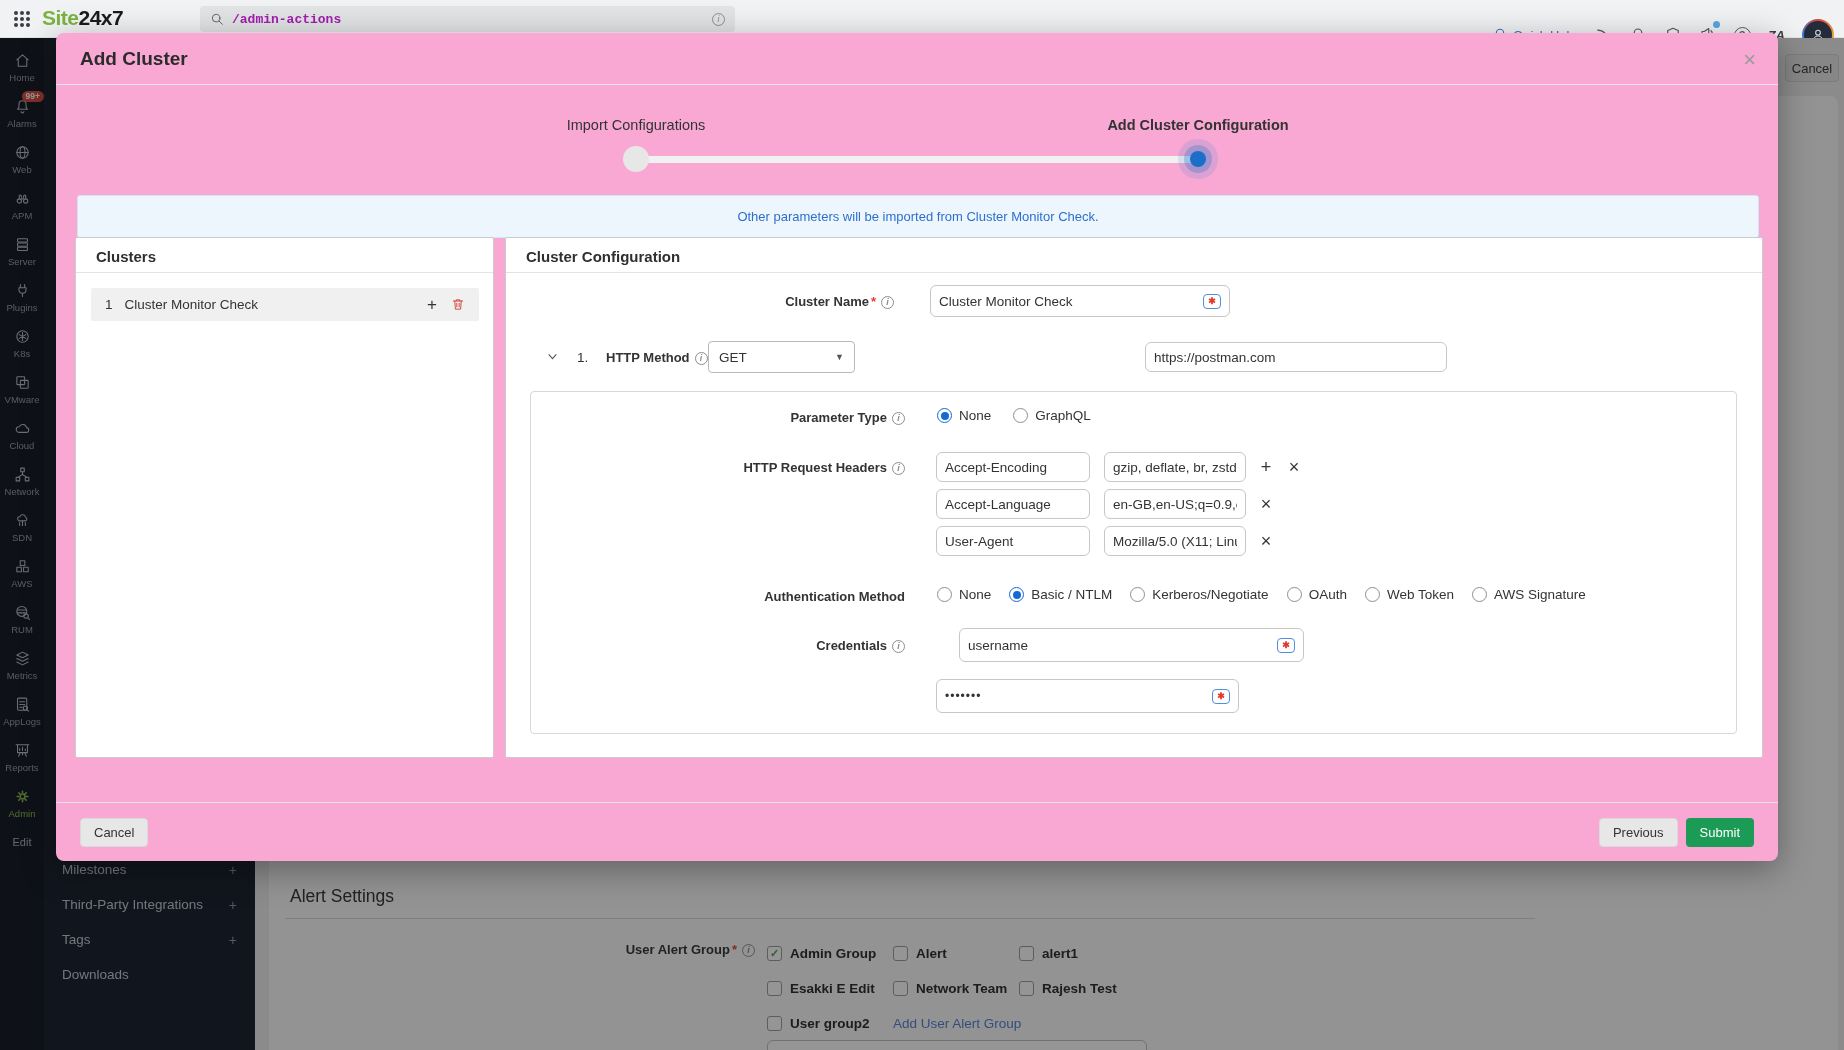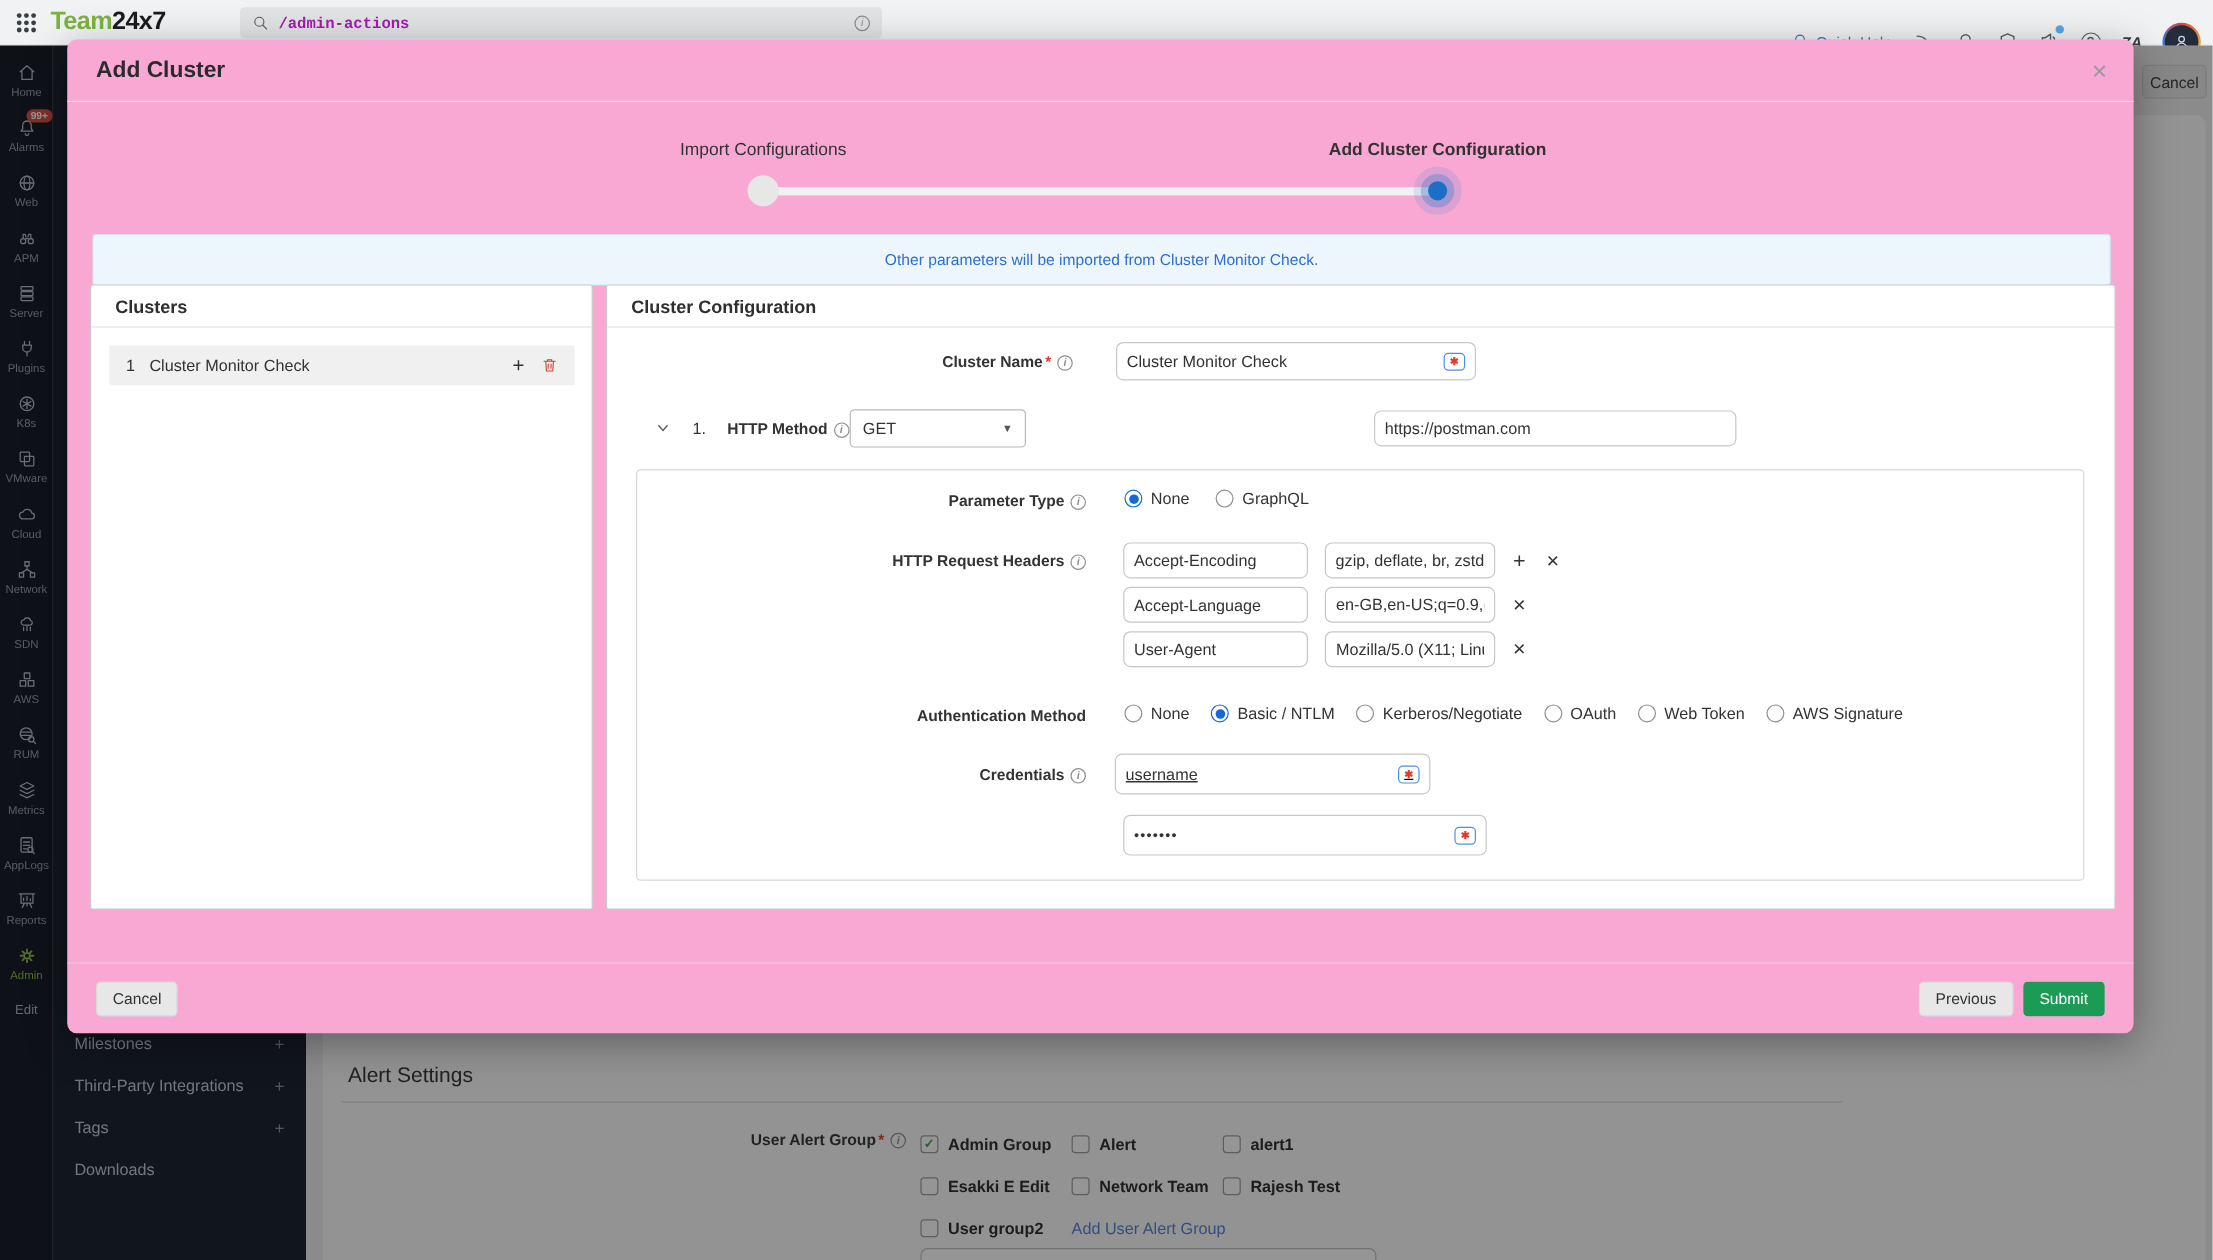--- a/index.html
+++ b/index.html
@@ -140,39 +140,39 @@
   .rd { width:15px; height:15px; border:1.5px solid #8f8f8f; border-radius:50%; background:#fff; position:relative; flex:none; }
   .rd.on { border-color:#1569d6; }
   .rd.on::after { content:""; position:absolute; inset:2.5px; background:#1569d6; border-radius:50%; }
   .hdr-rows { position:absolute; left:405px; top:60px; display:flex; flex-direction:column; gap:7px; }
   .hdr-row { display:flex; align-items:center; gap:12px; }
   .hdr-ib { position:static; height:30px; }
   .ib-hname { width:154px; } .ib-hval { width:142px; margin-left:2px; }
   .hx { font-size:15px; color:#333; cursor:pointer; width:16px; text-align:center; }
   .hx.x::after { content:"×"; font-size:18px; }
   .hx.p::after { content:"+"; font-size:18px; }
-  .ib-user { left:398px; top:236px; width:263px; height:34px;text-decoration:underline; }
+  .ib-user { left:428px; top:236px; width:345px; height:34px; }
   .ib-pass { left:405px; top:287px; width:303px; height:34px; }
   .ib-pass input { letter-spacing:1px; font-size:12px; }
 
   .m-footer { position:absolute; left:0; right:0; bottom:0; height:59px; border-top:1px solid #e4e4e4;
     display:flex; align-items:center; padding:0 24px; border-radius:0 0 8px 8px; }
   .btn { font-family:inherit; font-size:13px; border-radius:4px; padding:6px 13px; cursor:pointer; border:1px solid transparent; }
   .btn-gray { background:#e7e7e7; color:#333; border-color:#dadada; }
   .btn-green { background:#1c9b56; color:#fff; }
   .f-right { margin-left:auto; display:flex; gap:8px;padding-left:34px; }
 </style>
 </head>
 <body>
 
 <div class="app">
 
   <header class="topbar">
     <span class="grid-dots"></span>
-    <div class="logo"><span class="lg1">Team</span><span class="lg2">24x7</span></div>
+    <div class="logo"><span class="lg1">Site</span><span class="lg2">24x7</span></div>
     <div class="searchbox">
       <svg class="tb-ic" style="width:14px;height:14px" viewBox="0 0 24 24">
           <circle cx="10.5" cy="10.5" r="6.5"></circle>
           <path d="M15.5 15.5 L21 21"></path>
         </svg>
       <input value="/admin-actions" style="">
       <span class="i-ic"></span>
     </div>
     <div class="tb-right">
       <span class="quickhelp">

